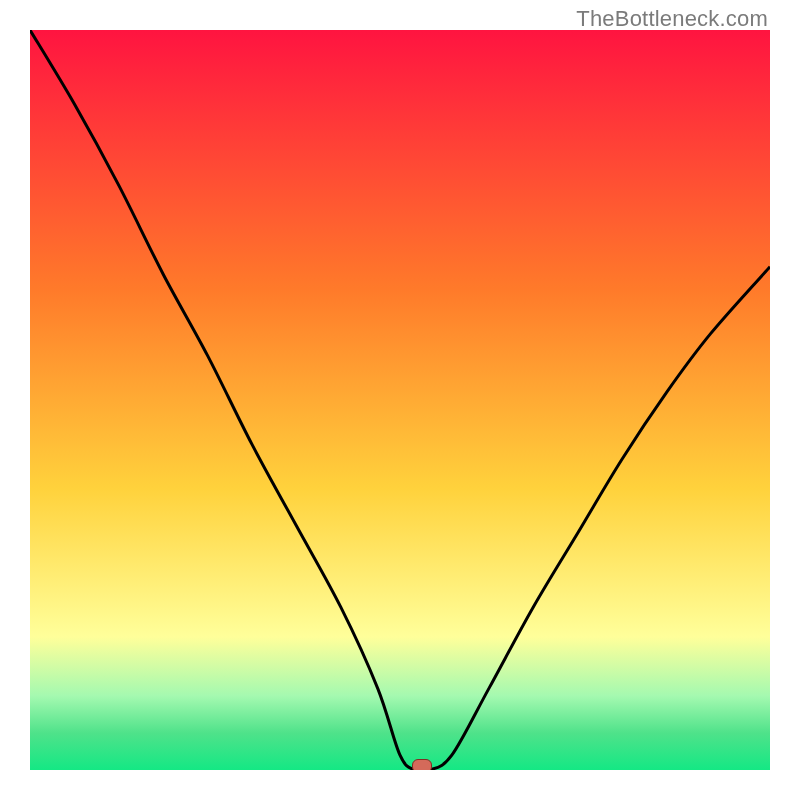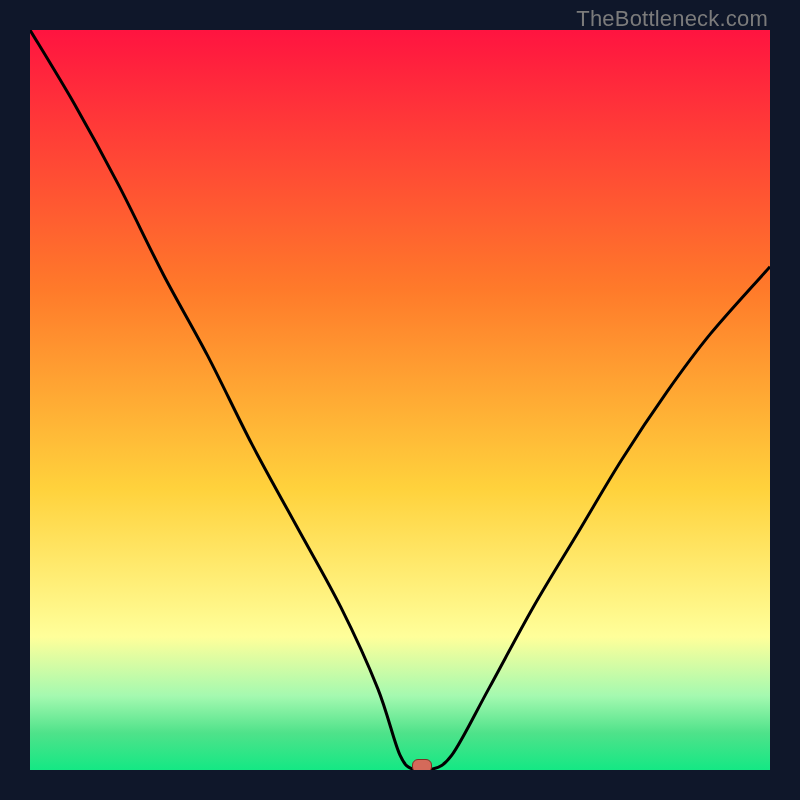--- a/index.html
+++ b/index.html
@@ -8,21 +8,21 @@
     width: 800px;
     height: 800px;
     background: #000;
     overflow: hidden;
     font-family: Arial, Helvetica, sans-serif;
   }
   .frame {
     position: relative;
     width: 800px;
     height: 800px;
-    background: #0f172a;
+    background: #ffffff;
     text-align: right;
   }
   .plot-area {
     position: absolute;
     left: 30px;
     top: 30px;
     width: 740px;
     height: 740px;
     overflow: hidden;
   }

